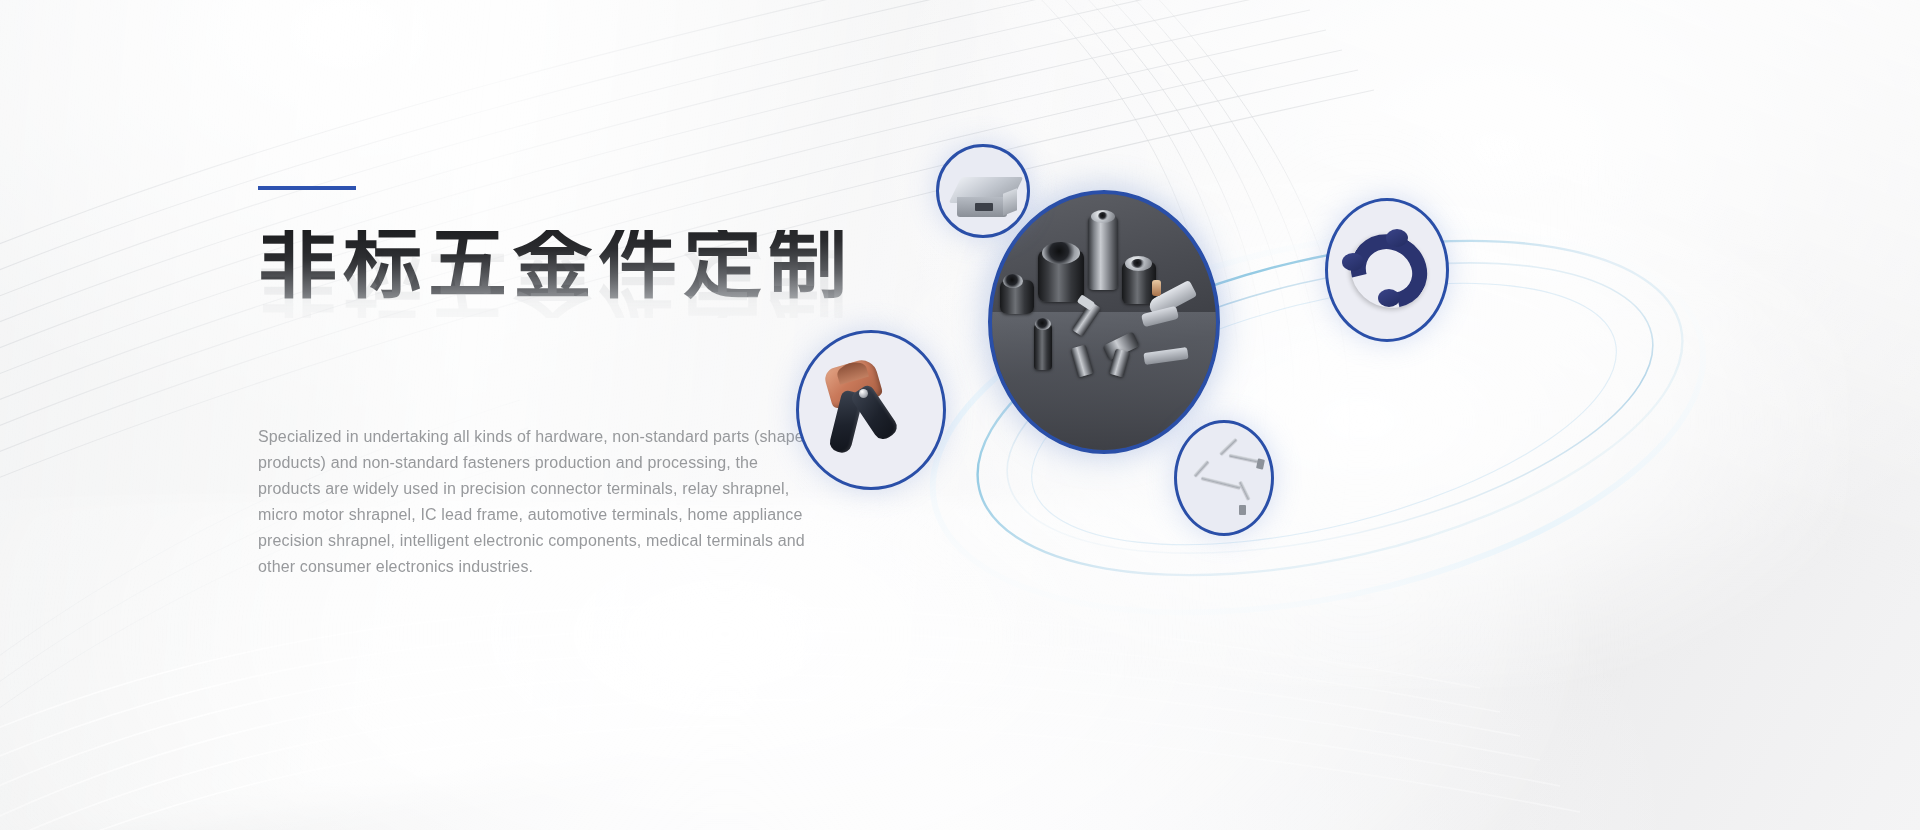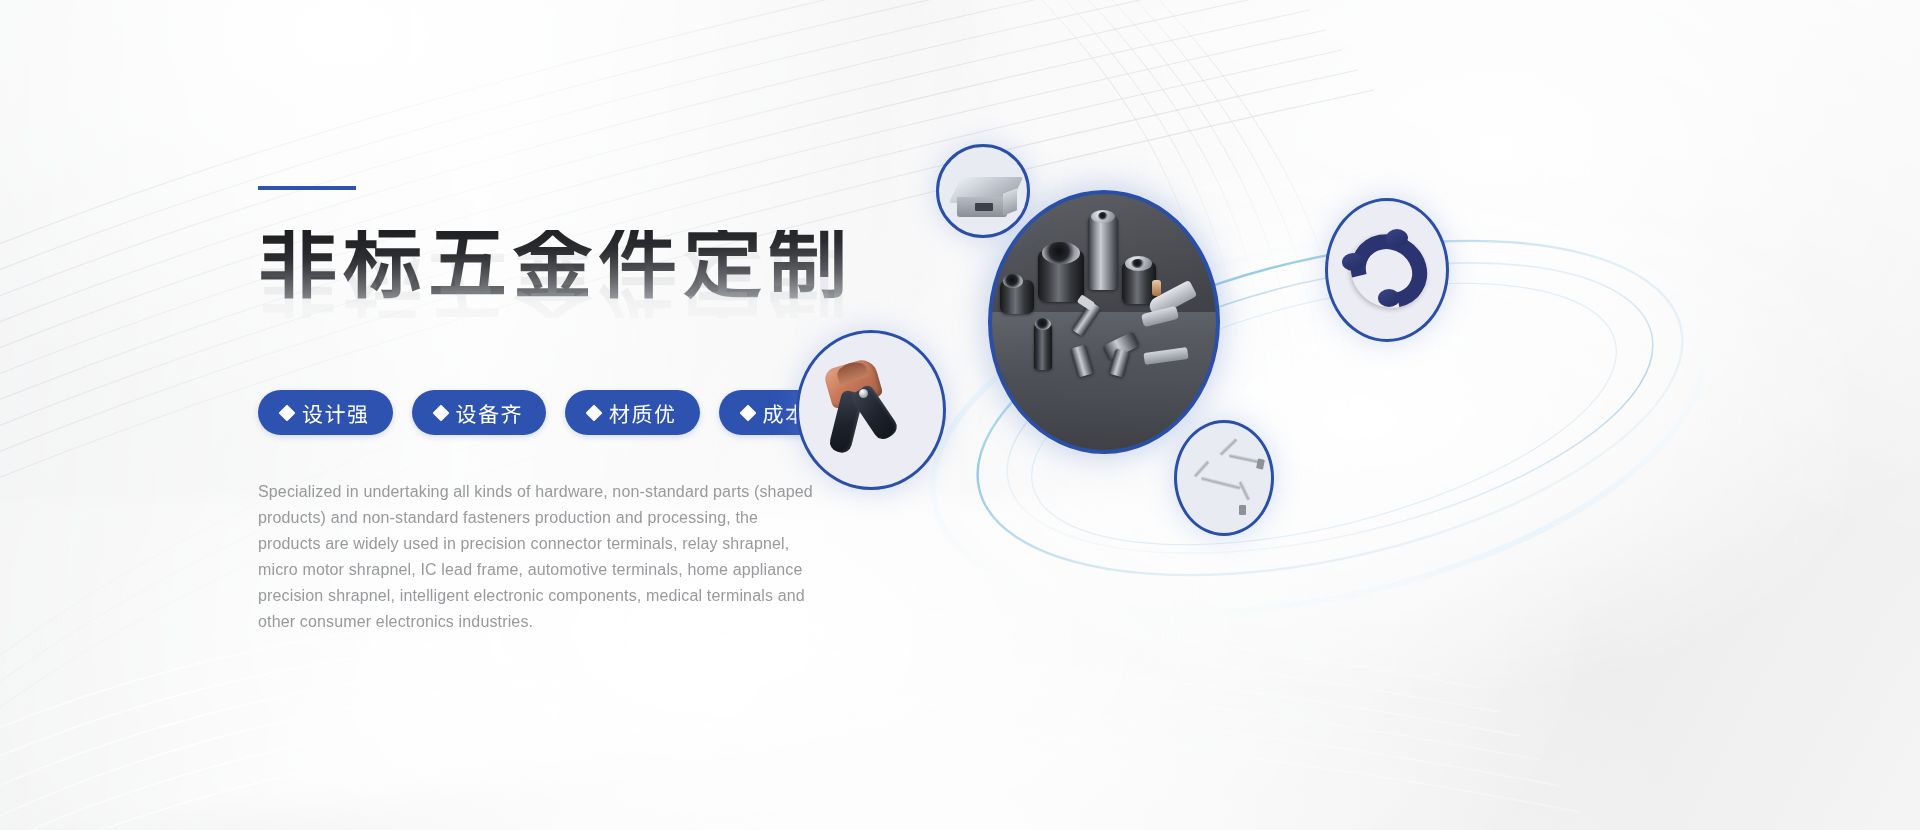--- a/index.html
+++ b/index.html
@@ -350,38 +350,20 @@
   <div class="content" data-interactable="false">
 
     <div class="accent-bar" data-interactable="false"></div>
 
 
     <div class="headline-wrap" data-interactable="false">
       <div class="headline" data-interactable="false">非标五金件定制</div>
       <div class="headline-reflection" data-interactable="false" aria-hidden="true">非标五金件定制</div>
     </div>
 
-    <div class="badges" data-interactable="false">
-      <div class="badge" data-interactable="true">
-        <span class="diamond" data-interactable="false"></span>
-        <span data-interactable="false">设计强</span>
-      </div>
-      <div class="badge" data-interactable="true">
-        <span class="diamond" data-interactable="false"></span>
-        <span data-interactable="false">设备齐</span>
-      </div>
-      <div class="badge" data-interactable="true">
-        <span class="diamond" data-interactable="false"></span>
-        <span data-interactable="false">材质优</span>
-      </div>
-      <div class="badge" data-interactable="true">
-        <span class="diamond" data-interactable="false"></span>
-        <span data-interactable="false">成本低</span>
-      </div>
-    </div>
 
     <p class="desc" data-interactable="false">Specialized in undertaking all kinds of hardware, non-standard parts (shaped products) and non-standard fasteners production and processing, the products are widely used in precision connector terminals, relay shrapnel, micro motor shrapnel, IC lead frame, automotive terminals, home appliance precision shrapnel, intelligent electronic components, medical terminals and other consumer electronics industries.</p>
   </div>
 
   <div class="visual" data-interactable="false">
     <div class="glow-pad" data-interactable="false"></div>
 
     <svg viewBox="0 0 880 470" preserveAspectRatio="none" aria-hidden="true" data-interactable="false">
       <defs>
         <linearGradient id="orbit1" x1="0" y1="0" x2="1" y2="1">

